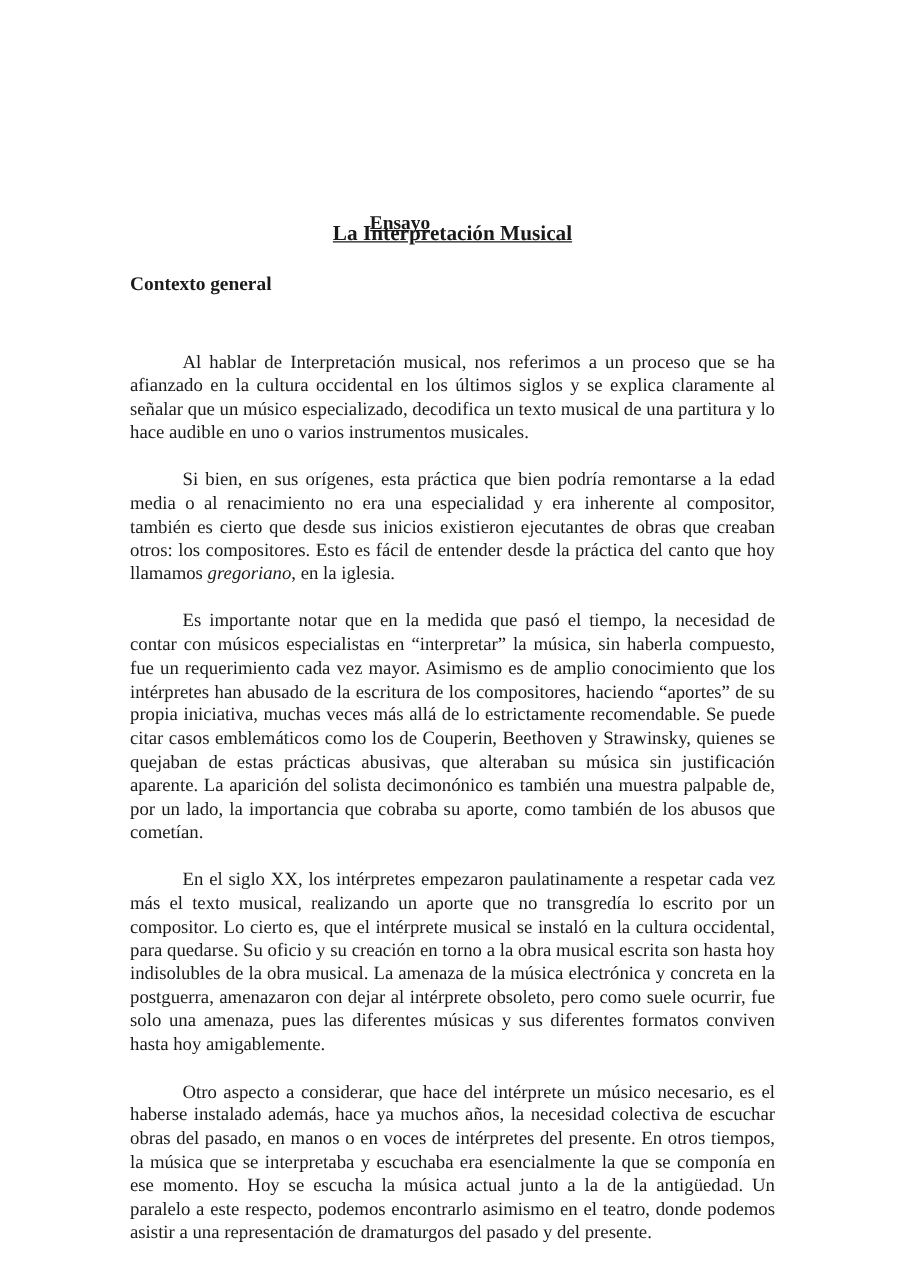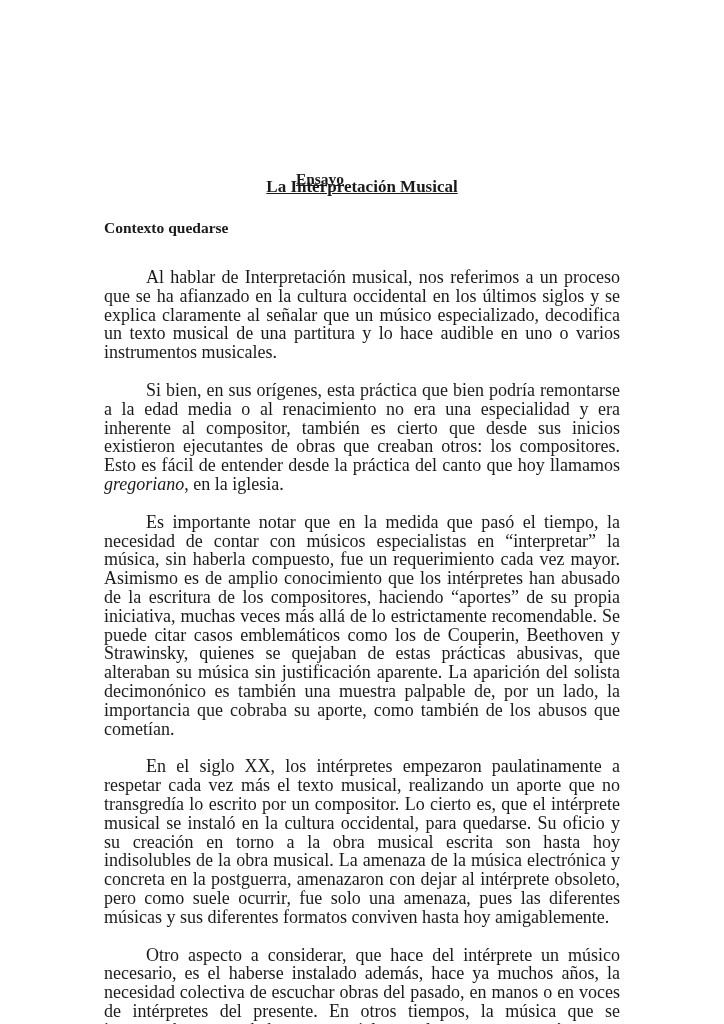--- a/index.html
+++ b/index.html
@@ -18,32 +18,32 @@
     font-weight: bold; font-size: 15.5px; text-decoration: underline;
   }
   .section-heading {
     position: absolute; top: 219px; left: 104px;
     font-weight: bold; font-size: 15.5px;
   }
   .body {
     position: absolute; left: 104px; width: 516px; top: 268px;
   }
   .para {
-    margin: 0 0 19px 0; font-size: 18px; line-height: 18.8px;
+    margin: 13px 0 19px 0; font-size: 15px; line-height: 18.8px;
     text-align: justify; text-indent: 42px;
   }
   .para em { }
 </style>
 </head>
 <body>
 
 <div class="page">
   <div class="title">La Interpretación Musical</div>
   <div class="subtitle">Ensayo</div>
-  <div class="section-heading">Contexto quedarse</div>
+  <div class="section-heading">Contexto general</div>
 
   <div class="body">
     <p class="para">Al hablar de Interpretación musical, nos referimos a un proceso que se ha afianzado en la cultura occidental en los últimos siglos y se explica claramente al señalar que un músico especializado, decodifica un texto musical de una partitura y lo hace audible en uno o varios instrumentos musicales.</p>
     <p class="para"><span>Si bien, en sus orígenes, esta práctica que bien podría remontarse a la edad media o al renacimiento no era una especialidad y era inherente al compositor, también es cierto que desde sus inicios existieron ejecutantes de obras que creaban otros: los compositores. Esto es fácil de entender desde la práctica del canto que hoy llamamos </span><em>gregoriano</em><span>, en la iglesia.</span></p>
     <p class="para">Es importante notar que en la medida que pasó el tiempo, la necesidad de contar con músicos especialistas en “interpretar” la música, sin haberla compuesto, fue un requerimiento cada vez mayor. Asimismo es de amplio conocimiento que los intérpretes han abusado de la escritura de los compositores, haciendo “aportes” de su propia iniciativa, muchas veces más allá de lo estrictamente recomendable. Se puede citar casos emblemáticos como los de Couperin, Beethoven y Strawinsky, quienes se quejaban de estas prácticas abusivas, que alteraban su música sin justificación aparente. La aparición del solista decimonónico es también una muestra palpable de, por un lado, la importancia que cobraba su aporte, como también de los abusos que cometían.</p>
     <p class="para">En el siglo XX, los intérpretes empezaron paulatinamente a respetar cada vez más el texto musical, realizando un aporte que no transgredía lo escrito por un compositor. Lo cierto es, que el intérprete musical se instaló en la cultura occidental, para quedarse. Su oficio y su creación en torno a la obra musical escrita son hasta hoy indisolubles de la obra musical. La amenaza de la música electrónica y concreta en la postguerra, amenazaron con dejar al intérprete obsoleto, pero como suele ocurrir, fue solo una amenaza, pues las diferentes músicas y sus diferentes formatos conviven hasta hoy amigablemente.</p>
     <p class="para">Otro aspecto a considerar, que hace del intérprete un músico necesario, es el haberse instalado además, hace ya muchos años, la necesidad colectiva de escuchar obras del pasado, en manos o en voces de intérpretes del presente. En otros tiempos, la música que se interpretaba y escuchaba era esencialmente la que se componía en ese momento. Hoy se escucha la música actual junto a la de la antigüedad.  Un paralelo a este respecto, podemos encontrarlo asimismo en el teatro, donde podemos asistir a una representación de dramaturgos del pasado y del presente.</p>
   </div>
 </div>
 

